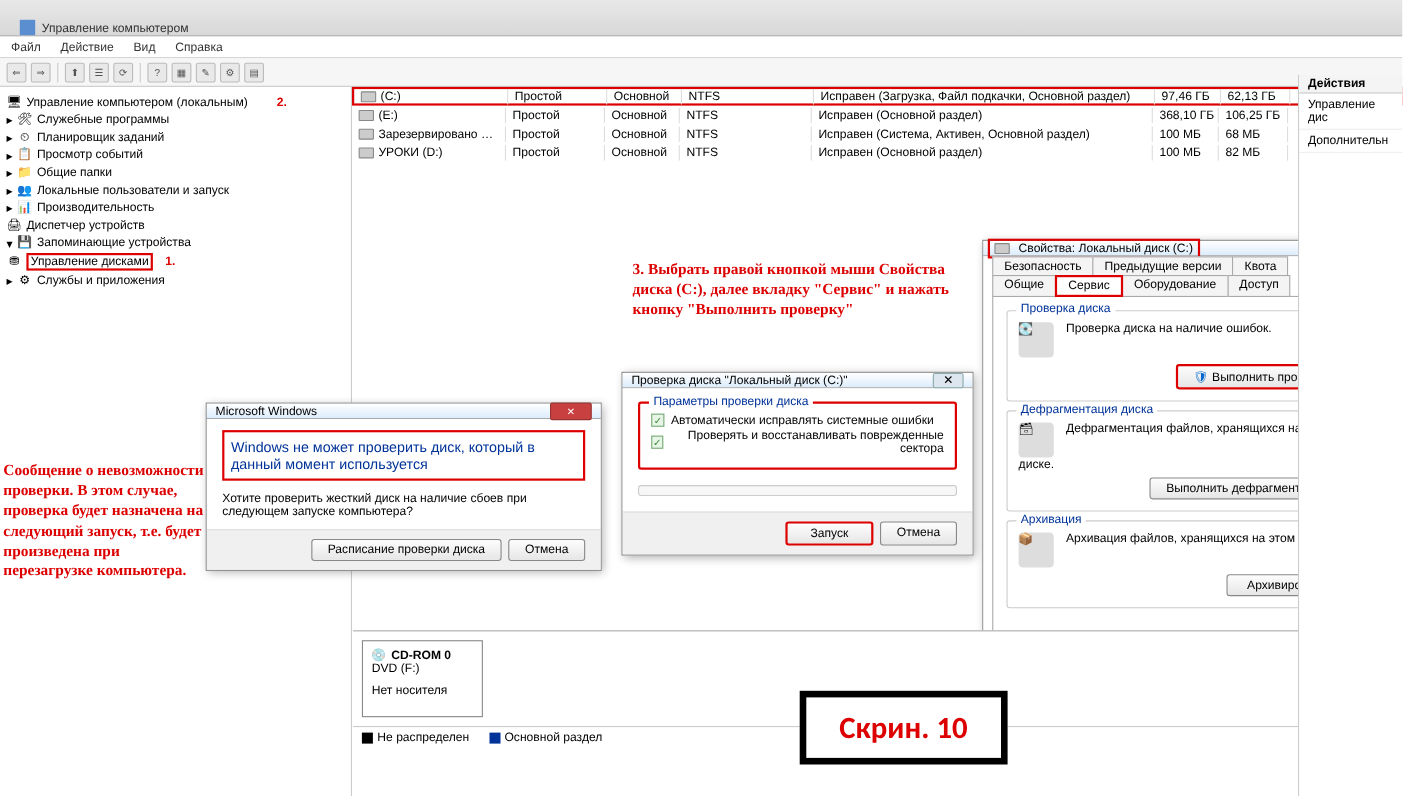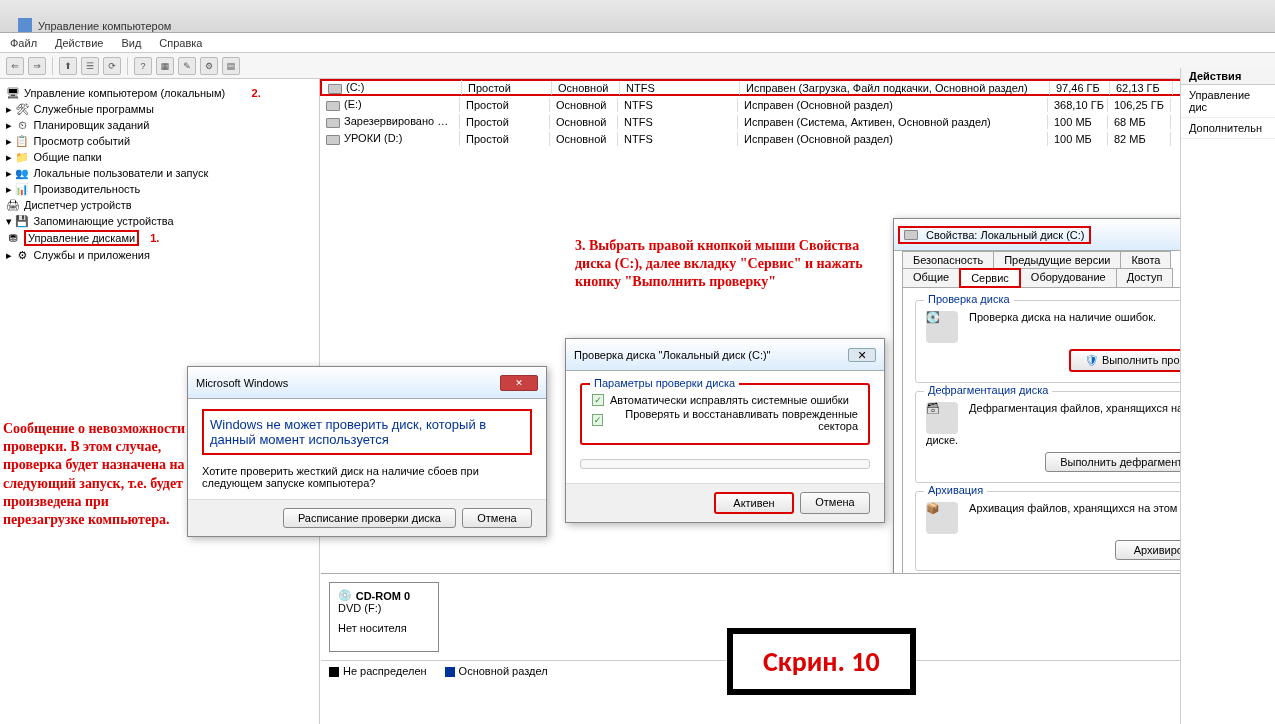--- a/index.html
+++ b/index.html
@@ -40,21 +40,21 @@
 .actions { position: absolute; right: 0; top: 68px; width: 95px; border-left: 1px solid #ccc; height: 656px; background: #fff; z-index: 1; }
 .actions .hdr { background: #f4f4f4; border-bottom: 1px solid #ccc; padding: 2px 8px; font-weight: 600; }
 .actions .item { padding: 4px 8px; border-bottom: 1px solid #eee; }
 
 
 .anno { position: absolute; color: #d00; font-weight: bold; font-size: 13px; line-height: 1.3; font-family: "Times New Roman", serif; }
 .anno.big { font-size: 14px; }
 
 
 .dialog { position: absolute; background: #f0f0f0; border: 1px solid #888; box-shadow: 2px 2px 8px rgba(0,0,0,0.3); }
-.dlg-title { height: 32px; background: linear-gradient(#fff,#dcecfc); border-bottom: 1px solid #aaa; display: flex; align-items: center; padding: 0 8px; justify-content: space-between; }
+.dlg-title { height: 14px; background: linear-gradient(#fff,#dcecfc); border-bottom: 1px solid #aaa; display: flex; align-items: center; padding: 0 8px; justify-content: space-between; }
 .dlg-title .xbtn { width: 38px; height: 16px; background: #c84040; border: 1px solid #933; border-radius: 2px; color: #fff; text-align: center; font-size: 9px; line-height: 14px; }
 .dlg-title .xbtn2 { width: 28px; height: 14px; background: #dde5ee; border: 1px solid #8aa; border-radius: 2px; text-align: center; font-size: 11px; line-height: 12px; }
 .dlg-body { padding: 10px 14px; background: #fff; }
 .dlg-foot { padding: 8px 14px; display: flex; justify-content: flex-end; gap: 6px; background: #f0f0f0; border-top: 1px solid #ddd; }
 .wbtn { padding: 3px 14px; background: linear-gradient(#fdfdfd,#e6e6e6); border: 1px solid #888; border-radius: 3px; cursor: pointer; min-width: 70px; text-align: center; }
 .group { border: 1px solid #ccc; border-radius: 3px; margin: 6px 0; padding: 8px 10px 10px; position: relative; }
 .group > .gtitle { position: absolute; top: -8px; left: 8px; background: #fff; padding: 0 4px; color: #003399; }
 .checkbox-row { display: flex; align-items: center; gap: 6px; padding: 1px 0; }
 .cb { width: 12px; height: 12px; border: 1px solid #7a7; background: #e6f5e6; display: inline-flex; align-items: center; justify-content: center; font-size: 9px; color: #383; }
 
@@ -239,21 +239,21 @@
           <span>Автоматически исправлять системные ошибки</span>
         </div>
       <div class="checkbox-row">
           <span class="cb">✓</span>
           <span>Проверять и восстанавливать поврежденные сектора</span>
         </div>
     </div>
     <div style="height:10px; border:1px solid #ccc; border-radius:3px; margin:14px 0 4px; background:#f7f7f7;"></div>
   </div>
   <div class="dlg-foot">
-    <div class="wbtn hl-border" style="min-width:80px;">Активен</div>
+    <div class="wbtn hl-border" style="min-width:80px;">Запуск</div>
     <div class="wbtn">Отмена</div>
   </div>
 </div>
 
 <div class="dialog propdlg" style="left:893px; top:218px; width:375px;">
   <div class="dlg-title" style="padding-left:4px;">
     <span class="hl-border" style="padding:1px 4px; display:inline-flex; align-items:center; gap:4px;">
         <span class="diskico"></span>
         <span>Свойства: Локальный диск (C:)</span>
       </span>

